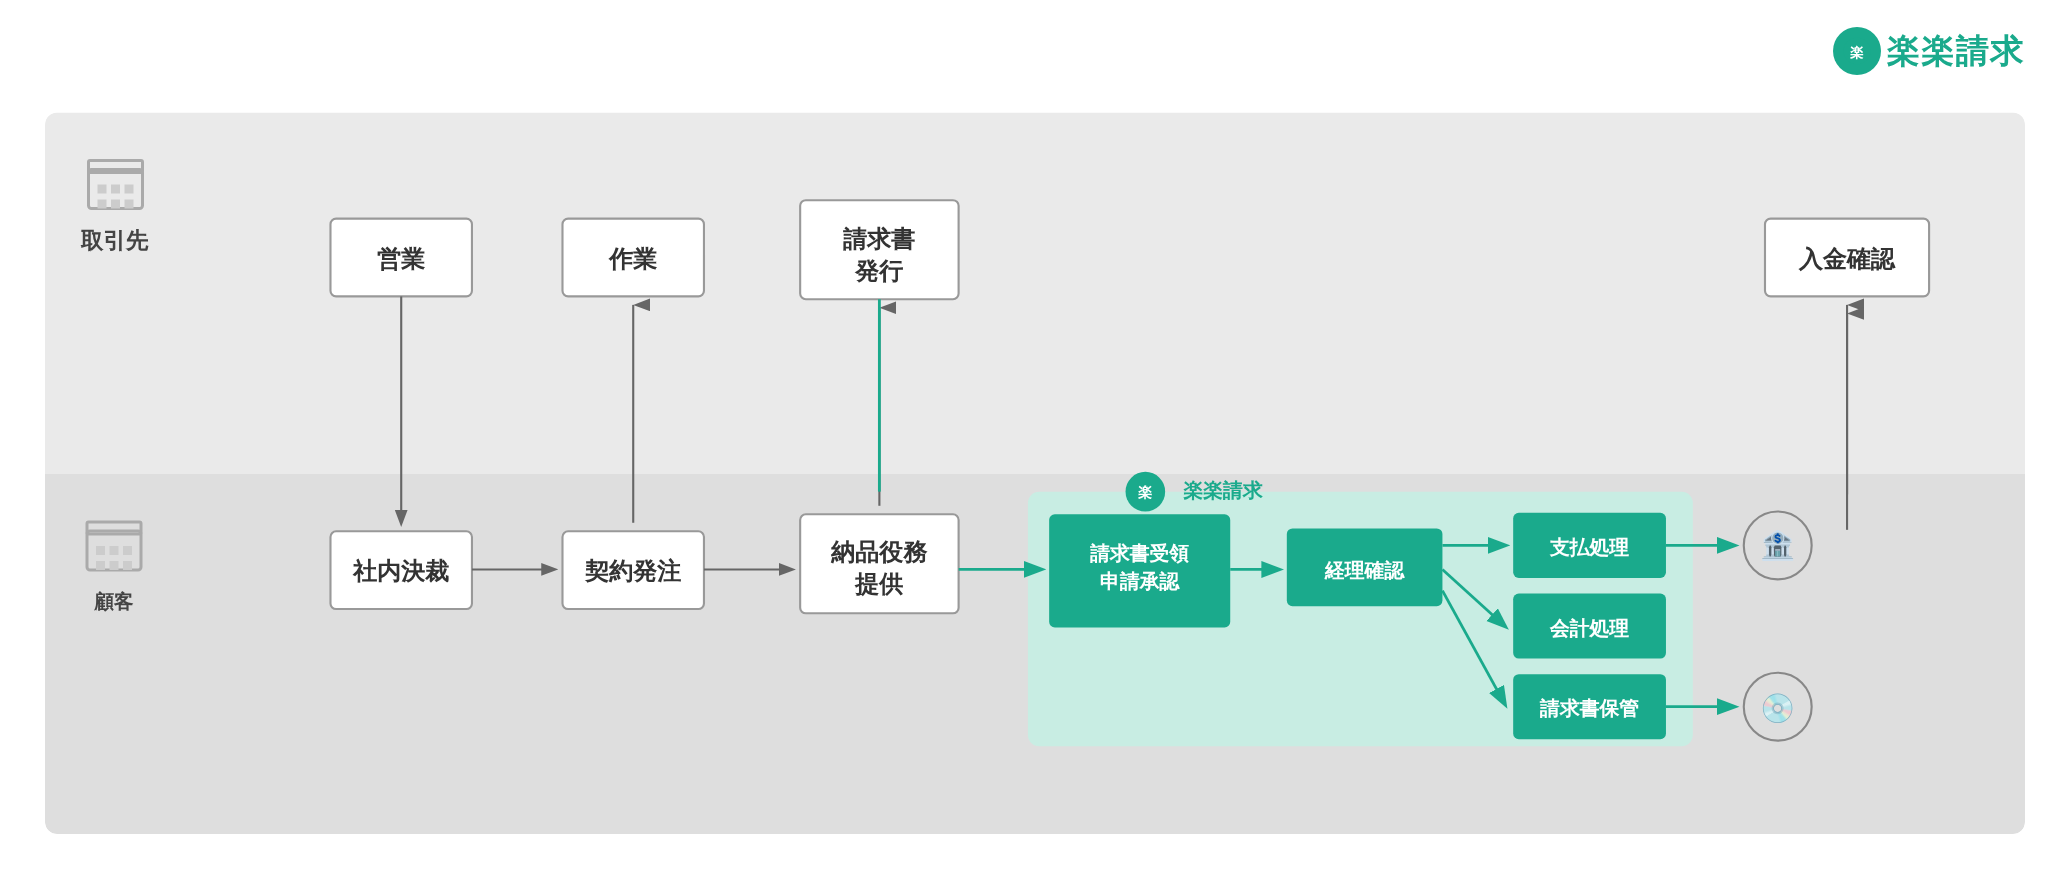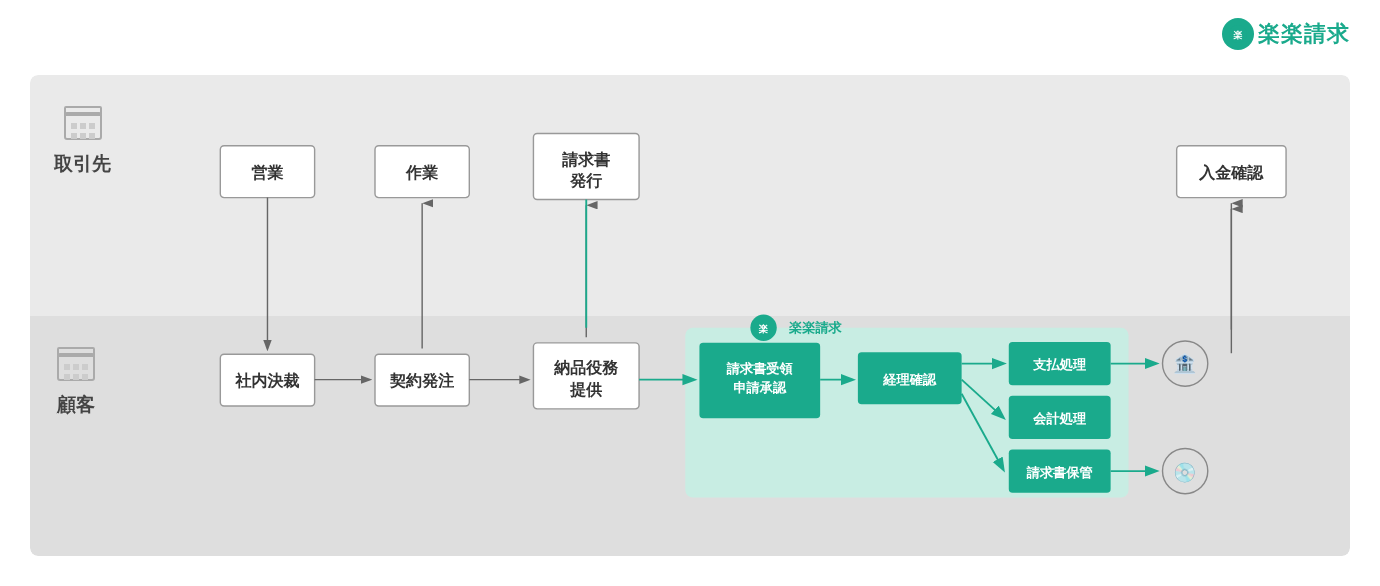--- a/index.html
+++ b/index.html
@@ -64,35 +64,35 @@
     <svg width="44" height="44" viewBox="0 0 44 44">
       <rect x="4" y="10" width="36" height="26" rx="2" fill="none" stroke="#aaa" stroke-width="2"></rect>
       <rect x="4" y="4" width="36" height="8" rx="1" fill="none" stroke="#aaa" stroke-width="2"></rect>
       <rect x="10" y="20" width="6" height="6" fill="#ccc"></rect>
       <rect x="19" y="20" width="6" height="6" fill="#ccc"></rect>
       <rect x="28" y="20" width="6" height="6" fill="#ccc"></rect>
       <rect x="10" y="30" width="6" height="6" fill="#ccc"></rect>
       <rect x="19" y="30" width="6" height="6" fill="#ccc"></rect>
       <rect x="28" y="30" width="6" height="6" fill="#ccc"></rect>
     </svg>
-    <span style="font-size:19px;font-weight:bold;color:#444;">取引先</span>
+    <span style="font-size:15px;font-weight:bold;color:#444;">取引先</span>
   </div>
 
   <div style="position:absolute;top:calc(50% + 28px);left:24px;display:flex;flex-direction:column;align-items:center;gap:4px;">
     <svg width="44" height="44" viewBox="0 0 44 44">
       <rect x="4" y="10" width="36" height="26" rx="2" fill="none" stroke="#aaa" stroke-width="2"></rect>
       <rect x="4" y="4" width="36" height="8" rx="1" fill="none" stroke="#aaa" stroke-width="2"></rect>
       <rect x="10" y="20" width="6" height="6" fill="#ccc"></rect>
       <rect x="19" y="20" width="6" height="6" fill="#ccc"></rect>
       <rect x="28" y="20" width="6" height="6" fill="#ccc"></rect>
       <rect x="10" y="30" width="6" height="6" fill="#ccc"></rect>
       <rect x="19" y="30" width="6" height="6" fill="#ccc"></rect>
       <rect x="28" y="30" width="6" height="6" fill="#ccc"></rect>
     </svg>
-    <span style="font-size:19px;font-weight:bold;color:#444;">顧客</span>
+    <span style="font-size:13px;font-weight:bold;color:#444;">顧客</span>
   </div>
 
   <svg style="position:absolute;top:0;left:0;width:100%;height:100%;overflow:visible;" viewBox="0 0 1320 510" preserveAspectRatio="xMidYMid meet">
 
     <rect x="162" y="75" width="100" height="55" rx="4" fill="white" stroke="#999" stroke-width="1.5"></rect>
     <text x="212" y="109" text-anchor="middle" font-size="17" font-weight="bold" fill="#333" font-family="Hiragino Sans, Meiryo, sans-serif">営業</text>
 
     <rect x="326" y="75" width="100" height="55" rx="4" fill="white" stroke="#999" stroke-width="1.5"></rect>
     <text x="376" y="109" text-anchor="middle" font-size="17" font-weight="bold" fill="#333" font-family="Hiragino Sans, Meiryo, sans-serif">作業</text>
 

